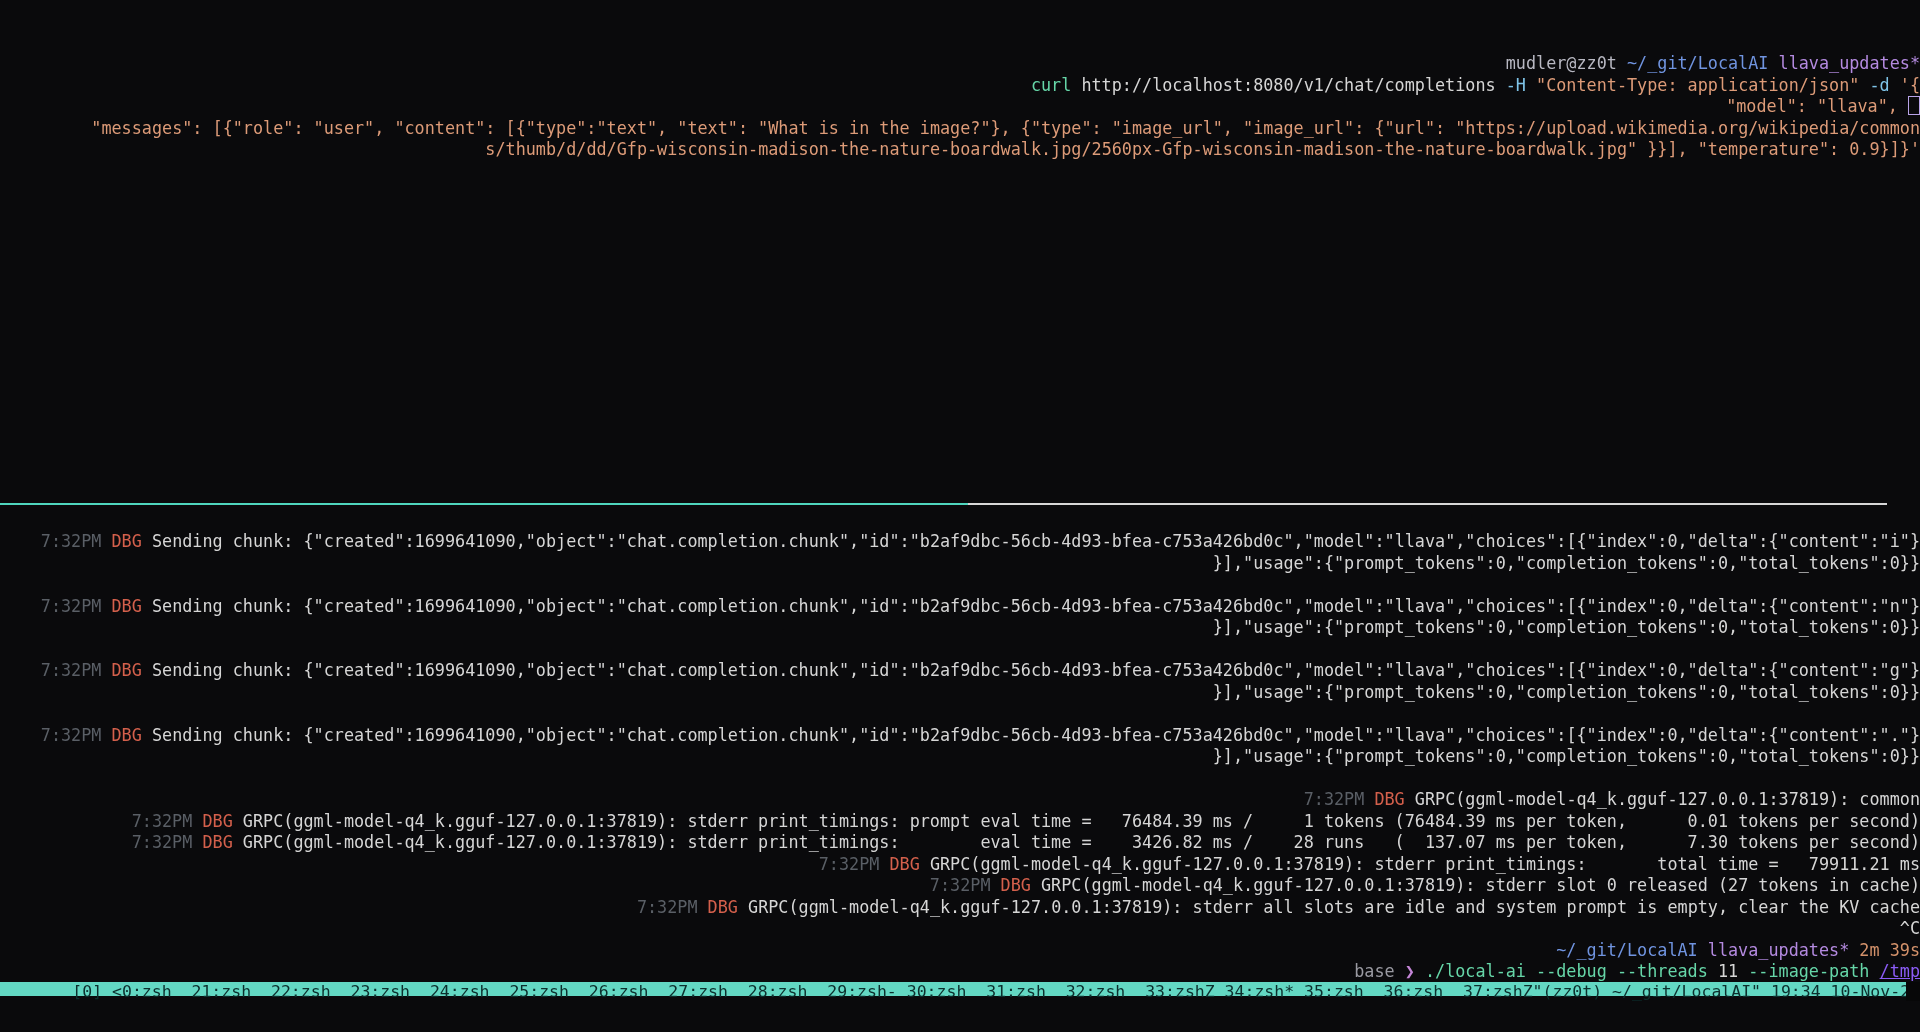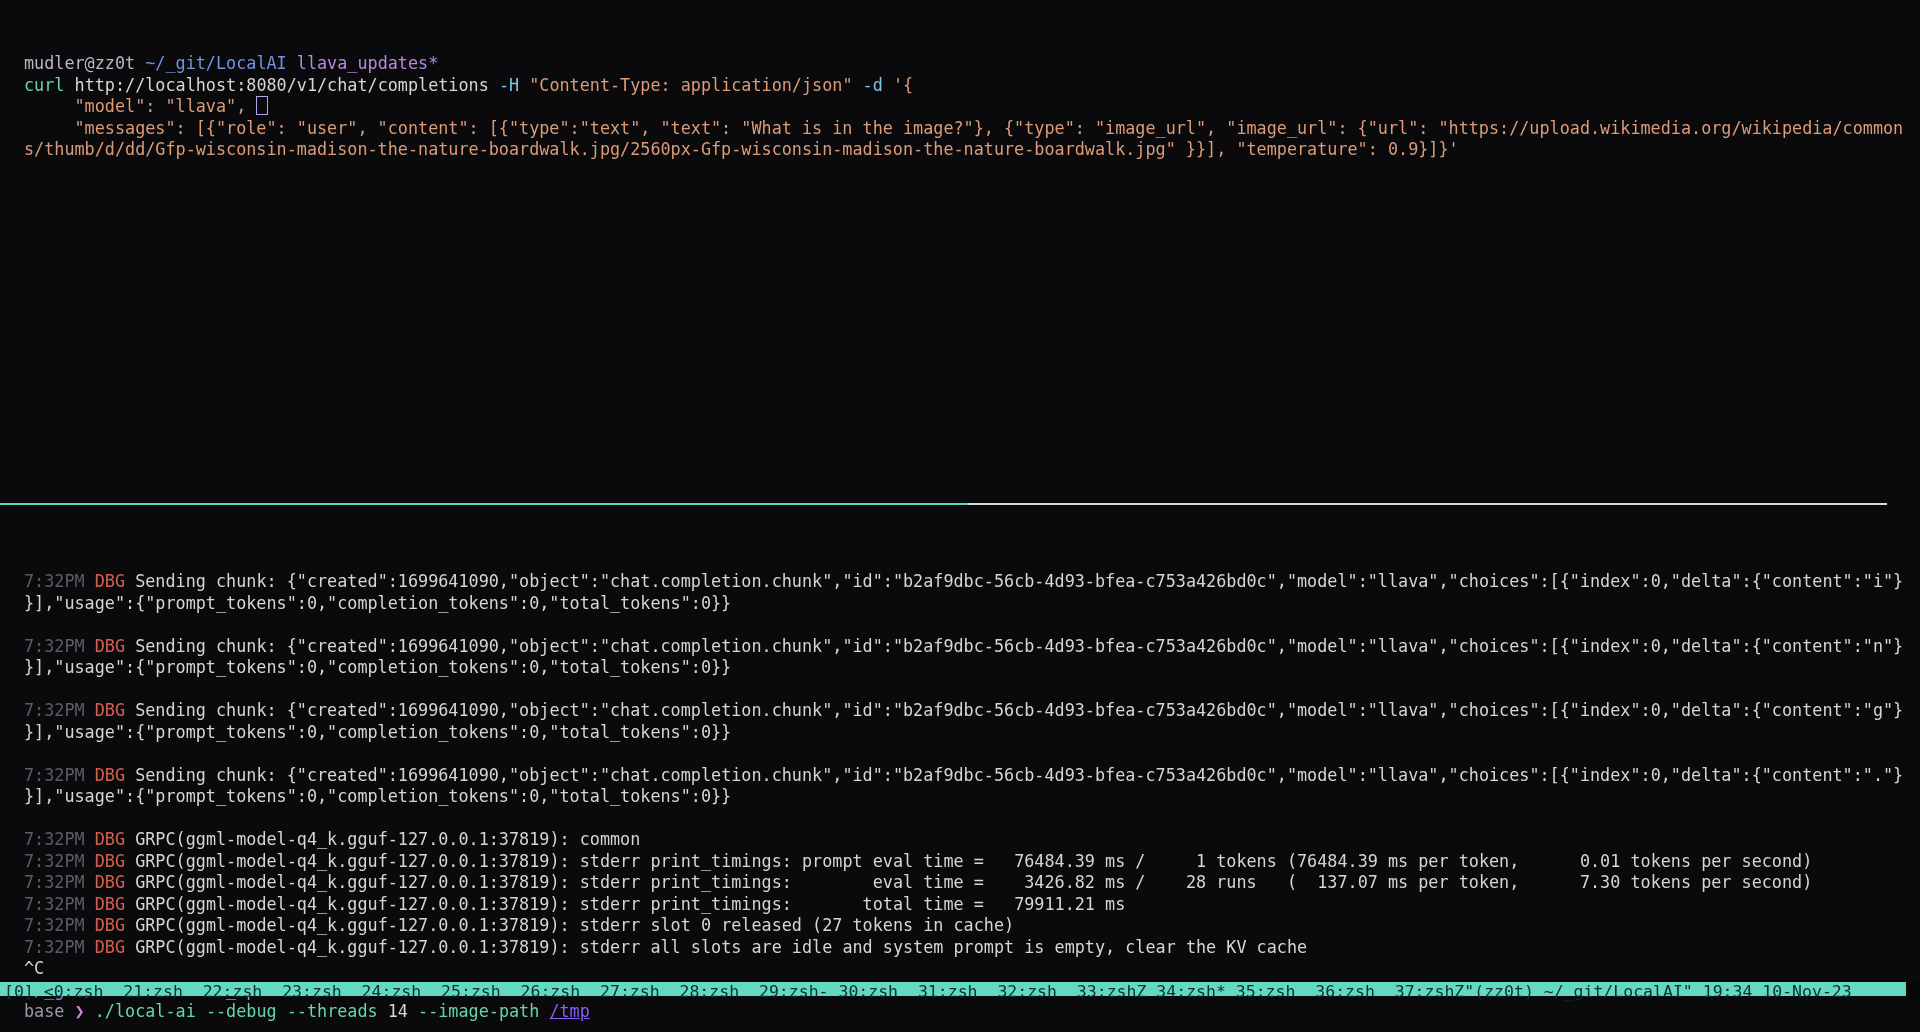--- a/index.html
+++ b/index.html
@@ -3,20 +3,21 @@
 <meta charset="utf-8">
 <style>
   html,body{margin:0;padding:0;background:#060608;}
   .term{
     position:relative;
     width:1920px;height:1032px;
     background:#0a0a0c;
     font-family:"DejaVu Sans Mono","Liberation Mono",monospace;
     font-size:16.8px;
     overflow:hidden;
+    text-align:right;
   }
   .pane{position:absolute;left:24px;right:0;}
   .line{white-space:pre;height:21.5px;line-height:21.5px;}
   .c-user{color:#b8b8c2}
   .c-gray{color:#9a9aa2}
   .c-path{color:#7094e0}
   .c-branch{color:#b48ae0}
   .c-mag{color:#c586d8}
   .c-green{color:#66d6a8}
   .c-cyan{color:#7fc4e8}
@@ -52,21 +53,21 @@
     <div class="line"><span class="c-orange">     "model": "llava", </span><span class="cursor"></span></div>
     <div class="line"><span class="c-orange">     "messages": [{"role": "user", "content": [{"type":"text", "text": "What is in the image?"}, {"type": "image_url", "image_url": {"url": "https://upload.wikimedia.org/wikipedia/common</span></div>
     <div class="line"><span class="c-orange">s/thumb/d/dd/Gfp-wisconsin-madison-the-nature-boardwalk.jpg/2560px-Gfp-wisconsin-madison-the-nature-boardwalk.jpg" }}], "temperature": 0.9}]}'</span></div>
   </div>
 
   <div class="divider">
     <div class="seg-active"></div>
     <div class="seg-rest"></div>
   </div>
 
-  <div class="pane" style="top:531px;margin-top:40px;">
+  <div class="pane" style="top:531px;">
 
     <div class="line"><span class="c-dim">7:32PM </span><span class="c-red">DBG </span><span class="c-fg">Sending chunk: {"created":1699641090,"object":"chat.completion.chunk","id":"b2af9dbc-56cb-4d93-bfea-c753a426bd0c","model":"llava","choices":[{"index":0,"delta":{"content":"i"}</span></div>
     <div class="line"><span class="c-fg">}],"usage":{"prompt_tokens":0,"completion_tokens":0,"total_tokens":0}}</span></div>
     <div class="line"></div>
 
     <div class="line"><span class="c-dim">7:32PM </span><span class="c-red">DBG </span><span class="c-fg">Sending chunk: {"created":1699641090,"object":"chat.completion.chunk","id":"b2af9dbc-56cb-4d93-bfea-c753a426bd0c","model":"llava","choices":[{"index":0,"delta":{"content":"n"}</span></div>
     <div class="line"><span class="c-fg">}],"usage":{"prompt_tokens":0,"completion_tokens":0,"total_tokens":0}}</span></div>
     <div class="line"></div>
 
     <div class="line"><span class="c-dim">7:32PM </span><span class="c-red">DBG </span><span class="c-fg">Sending chunk: {"created":1699641090,"object":"chat.completion.chunk","id":"b2af9dbc-56cb-4d93-bfea-c753a426bd0c","model":"llava","choices":[{"index":0,"delta":{"content":"g"}</span></div>
@@ -81,18 +82,18 @@
     <div class="line"><span class="c-dim">7:32PM </span><span class="c-red">DBG </span><span class="c-fg">GRPC(ggml-model-q4_k.gguf-127.0.0.1:37819): stderr print_timings: prompt eval time =   76484.39 ms /     1 tokens (76484.39 ms per token,      0.01 tokens per second)</span></div>
     <div class="line"><span class="c-dim">7:32PM </span><span class="c-red">DBG </span><span class="c-fg">GRPC(ggml-model-q4_k.gguf-127.0.0.1:37819): stderr print_timings:        eval time =    3426.82 ms /    28 runs   (  137.07 ms per token,      7.30 tokens per second)</span></div>
     <div class="line"><span class="c-dim">7:32PM </span><span class="c-red">DBG </span><span class="c-fg">GRPC(ggml-model-q4_k.gguf-127.0.0.1:37819): stderr print_timings:       total time =   79911.21 ms</span></div>
     <div class="line"><span class="c-dim">7:32PM </span><span class="c-red">DBG </span><span class="c-fg">GRPC(ggml-model-q4_k.gguf-127.0.0.1:37819): stderr slot 0 released (27 tokens in cache)</span></div>
     <div class="line"><span class="c-dim">7:32PM </span><span class="c-red">DBG </span><span class="c-fg">GRPC(ggml-model-q4_k.gguf-127.0.0.1:37819): stderr all slots are idle and system prompt is empty, clear the KV cache</span></div>
 
     <div class="line"><span class="c-fg">^C</span></div>
 
     <div class="line"><span class="c-path">~/_git/LocalAI</span><span class="c-branch"> llava_updates*</span><span class="c-dur"> 2m 39s</span></div>
 
-    <div class="line"><span class="c-gray">base </span><span class="c-mag">❯ </span><span class="c-green">./local-ai </span><span class="c-green">--debug --threads </span><span class="c-fg">14 </span><span class="c-green">--image-path </span><span class="c-tmp">/tmp</span></div>
+    <div class="line"><span class="c-gray">base </span><span class="c-mag">❯ </span><span class="c-green">./local-ai </span><span class="c-green">--debug --threads </span><span class="c-fg">11 </span><span class="c-green">--image-path </span><span class="c-tmp">/tmp</span></div>
   </div>
 
   <div class="statusbar"><span>[0] &lt;0:zsh  21:zsh  22:zsh  23:zsh  24:zsh  25:zsh  26:zsh  27:zsh  28:zsh  29:zsh- 30:zsh  31:zsh  32:zsh  33:zshZ 34:zsh* 35:zsh  36:zsh  37:zshZ</span><span>"(zz0t) ~/_git/LocalAI" 19:34 10-Nov-23</span><span class="notch"></span></div>
 
 </div>
 
 </body></html>

